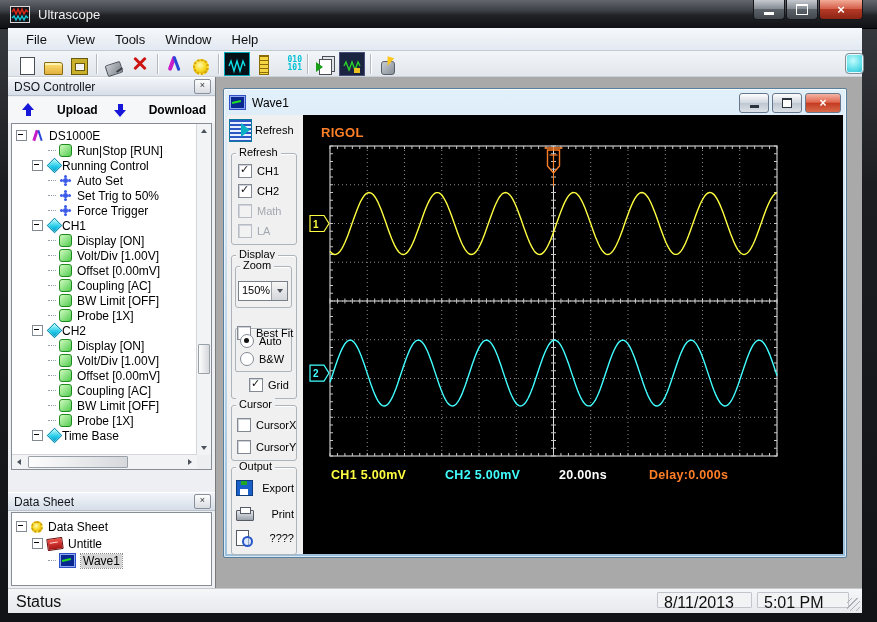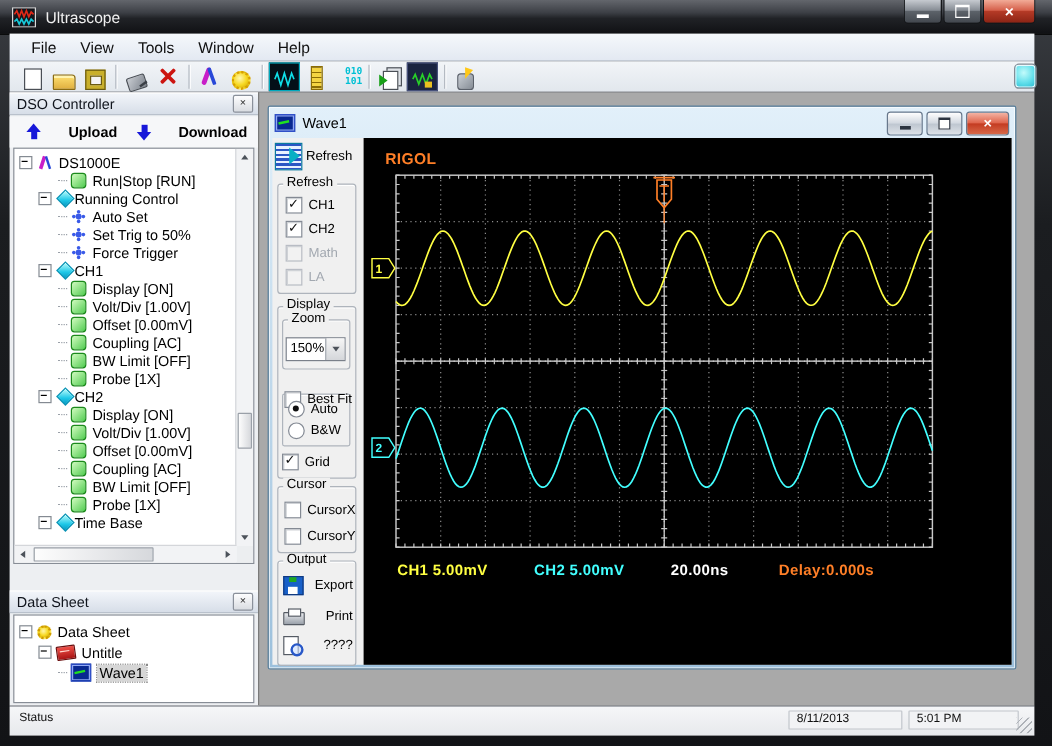--- a/index.html
+++ b/index.html
@@ -137,21 +137,21 @@
   .oi-floppy{background:#1860c8;border:1px solid #103a80;width:15px;height:14px}
   .oi-floppy::before{content:"";position:absolute;left:3px;bottom:0;width:8px;height:6px;background:#fff}
   .oi-floppy::after{content:"";position:absolute;left:4px;top:0;width:6px;height:4px;background:#20a820}
   .oi-printer{background:linear-gradient(180deg,#e8eaee,#9ba2ab);border:1px solid #555b64;width:16px;height:9px;margin-top:4px;border-radius:1px}
   .oi-printer::before{content:"";position:absolute;left:3px;top:-4px;width:9px;height:5px;background:#fff;border:1px solid #555b64}
   .oi-preview{background:#fff;border:1px solid #555b64;width:11px;height:14px}
   .oi-preview::after{content:"";position:absolute;left:5px;top:5px;width:7px;height:7px;border:2px solid #2858c8;border-radius:50%;background:rgba(200,220,255,.6)}
   #scope{position:absolute;left:76px;top:0;right:0;bottom:0;background:#000}
   
   #statusbar{position:absolute;left:8px;top:588px;width:854px;height:24px;background:linear-gradient(180deg,#f5f6f8,#e7e9ec);
-    border-top:1px solid #c6cad0;font-size:10px;color:#101010}
+    border-top:1px solid #c6cad0;font-size:16px;color:#101010}
   #status-text{position:absolute;left:8px;top:4px}
   .sb-pane{position:absolute;top:3px;height:16px;border:1px solid #c2c6cc;border-radius:1px;padding:1px 6px 0;box-sizing:border-box;background:#f2f3f5}
   #sb-grip{position:absolute;right:2px;bottom:2px;width:13px;height:13px;
     background:repeating-linear-gradient(135deg,transparent 0 3px,#aeb2b8 3px 4px)}
 </style>
 </head>
 <body>
 
 <div id="app">
 
@@ -478,21 +478,21 @@
                 <span>Best Fit</span>
               </div>
               <div class="ctl-row" style="left: 8px; top: 78px;">
                 <span class="rb on"></span>
                 <span>Auto</span>
               </div>
               <div class="ctl-row" style="left: 8px; top: 96px;">
                 <span class="rb"></span>
                 <span>B&amp;W</span>
               </div>
-              <div class="ctl-row" style="left: 3px; top: 122px; justify-content: space-between;">
+              <div class="ctl-row" style="left: 17px; top: 122px; justify-content: space-between;">
                 <span class="cb checked"></span>
                 <span>Grid</span>
               </div>
             </div>
           <div class="grp" id="grp-output" style="left:4px;top:352px;width:64px;height:86px">
             <span class="grp-label">Output</span>
             <div class="out-row" style="left:4px;top:12px">
               <span class="oi oi-floppy"></span>
               <span>Export</span>
             </div>

